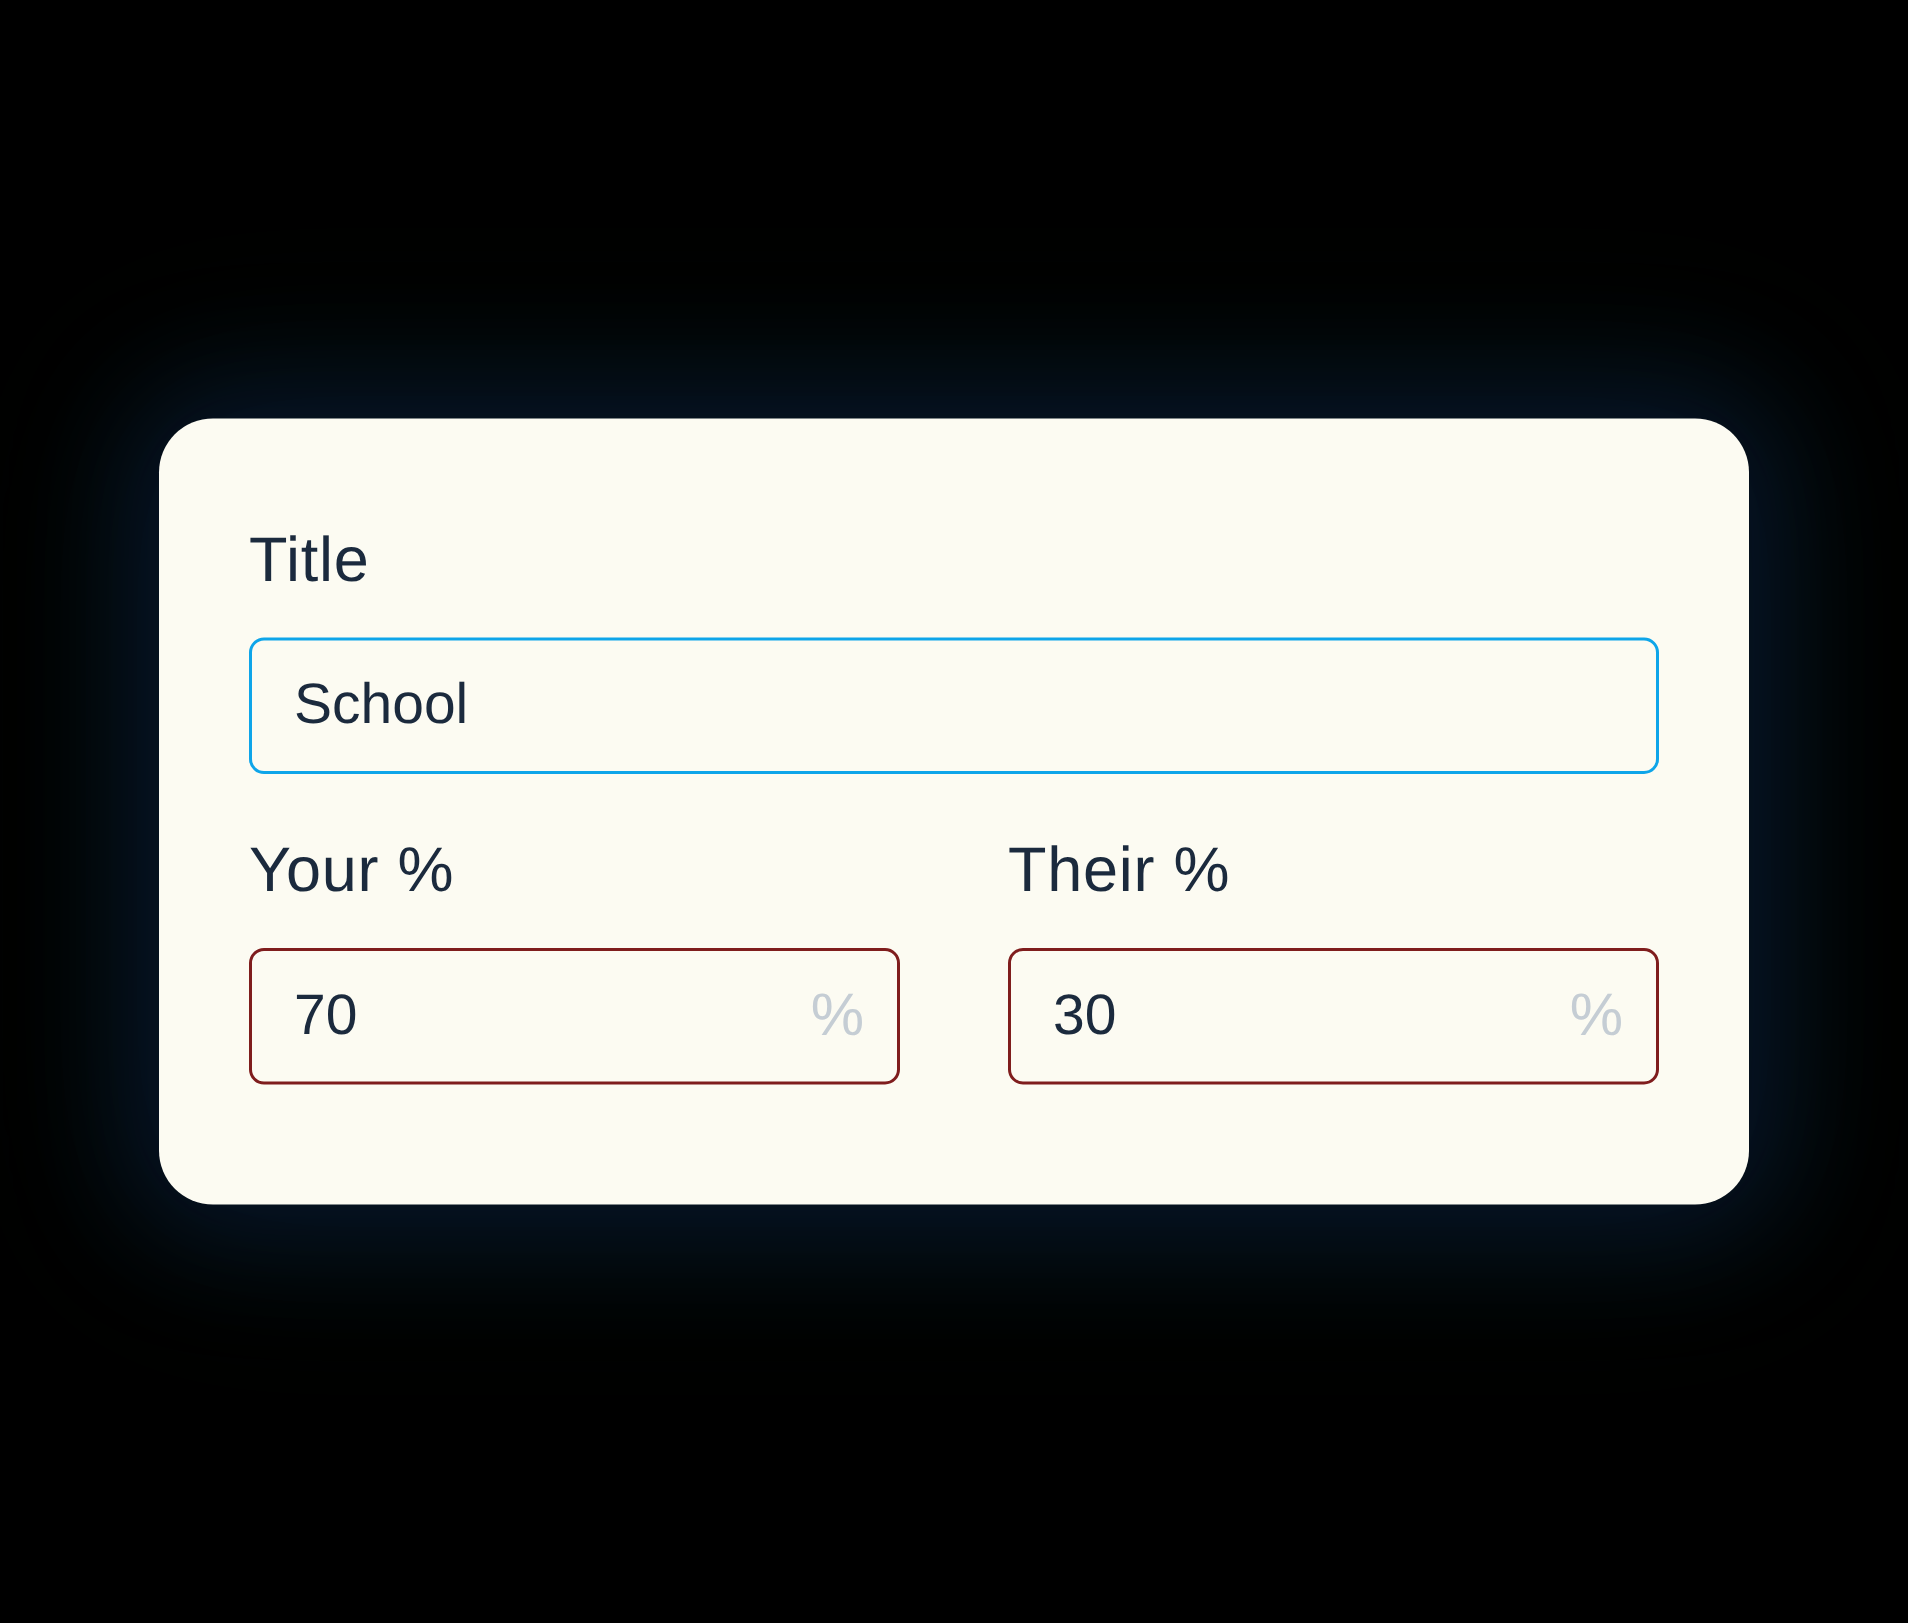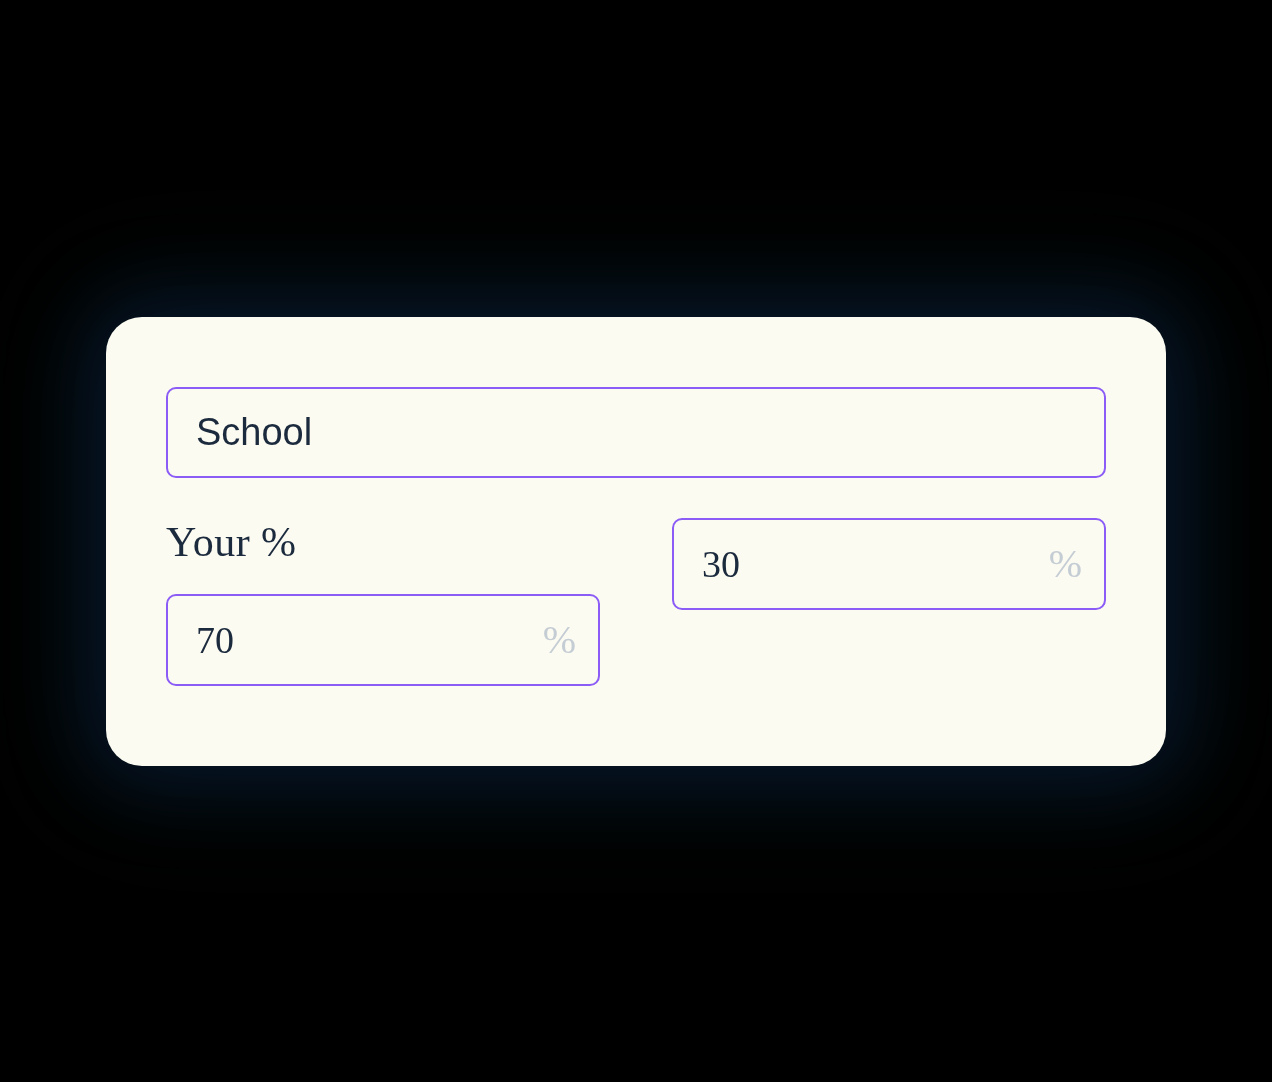--- a/index.html
+++ b/index.html
@@ -34,49 +34,48 @@
       display: block;
       font-size: 42px;
       color: #1b2a3d;
       font-weight: 400;
       margin-bottom: 28px;
       letter-spacing: 0.5px;
     }
     
     .text-input {
       width: 100%;
-      border: 2px solid #8b5cf6;
+      border: 2px solid #0ea5e9;
       border-radius: 10px;
       background: transparent;
       font-size: 38px;
       color: #1b2a3d;
       padding: 22px 28px;
       font-family: inherit;
       outline: none;
     }
     
     .percent-row {
       display: flex;
       gap: 72px;
-      font-family: Liberation Serif, serif;
     }
     
     .percent-group {
       flex: 1;
     }
     
     .percent-input-wrapper {
       position: relative;
       display: flex;
       align-items: center;
     }
     
     .percent-input {
       width: 100%;
-      border: 2px solid #8b5cf6;
+      border: 2px solid #7f1d1d;
       border-radius: 10px;
       background: transparent;
       font-size: 38px;
       color: #1b2a3d;
       padding: 22px 70px 22px 28px;
       font-family: inherit;
       outline: none;
     }
     
     .percent-suffix {
@@ -87,37 +86,39 @@
       pointer-events: none;
       font-weight: 400;
     }
   </style>
 </head>
 <body>
 
 <div class="card">
 
   <div class="form-group">
+    <label class="form-label">Title</label>
     <input type="text" class="text-input" value="School" style="">
   </div>
 
   <div class="form-group">
   </div>
 
   <div class="percent-row">
 
     <div class="percent-group">
       <label class="form-label">Your %</label>
       <div class="percent-input-wrapper">
         <input type="text" class="percent-input" value="70" style="">
         <span class="percent-suffix">%</span>
       </div>
     </div>
 
     <div class="percent-group">
+      <label class="form-label">Their %</label>
       <div class="percent-input-wrapper">
         <input type="text" class="percent-input" value="30" style="">
         <span class="percent-suffix">%</span>
       </div>
     </div>
 
   </div>
 
 </div>
 

